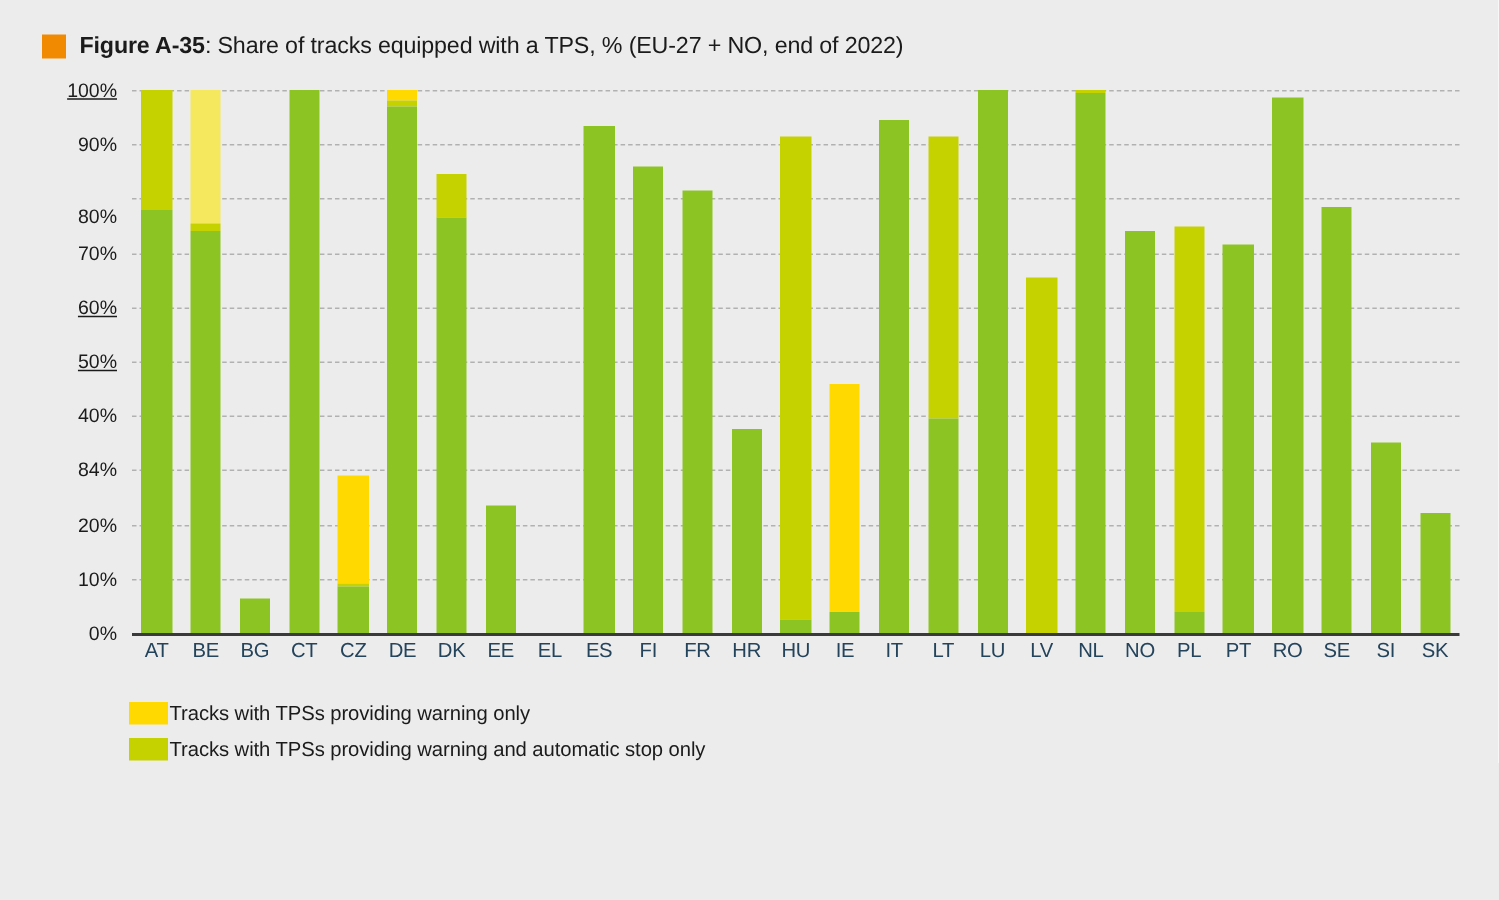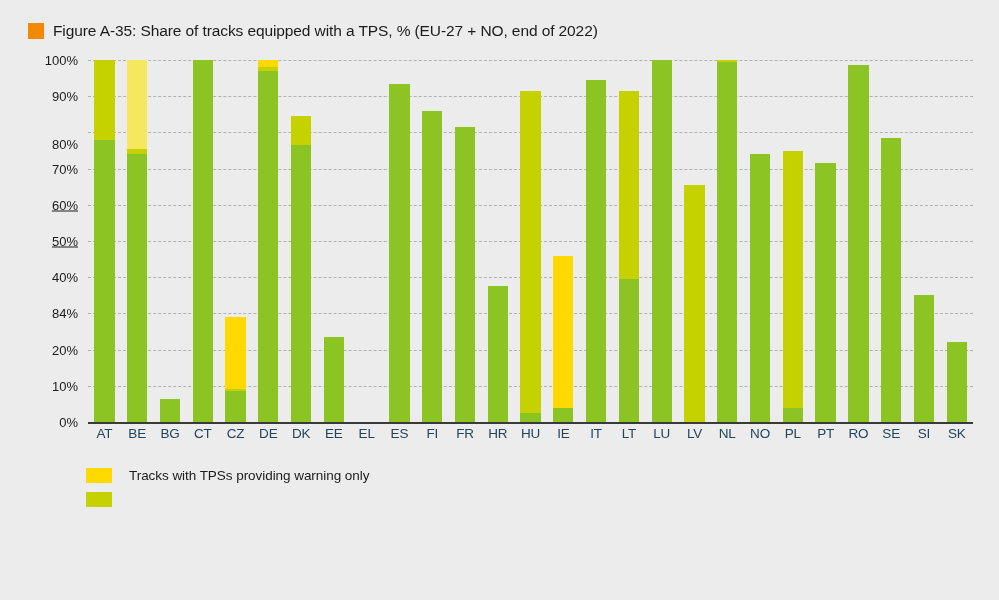--- a/index.html
+++ b/index.html
@@ -36,21 +36,21 @@
     height: 16px;
     background: #f18a00;
     flex: 0 0 auto;
   }
   .title-text {
     font-size: 15.5px;
     color: #1b1b1b;
     letter-spacing: -0.1px;
   }
   .title-text .fig-label {
-    font-weight: normal;
+    font-weight: bold;
   }
 
   
   #plot-wrap {
     position: absolute;
     left: 28px;
     top: 60px;
     width: 945px;
     height: 375px;
   }
@@ -139,21 +139,21 @@
     position: absolute;
     left: 86px;
     top: 468px;
     display: flex;
     flex-direction: column;
     gap: 9px;
   }
   .legend-item {
     display: flex;
     align-items: center;
-    gap: 17px;
+    gap: 1px;
   }
   .legend-swatch {
     width: 26px;
     height: 15px;
     flex: 0 0 auto;
   }
   .legend-label {
     font-size: 13.5px;
     color: #1b1b1b;
     white-space: nowrap;
@@ -186,21 +186,21 @@
         <div class="ytick" style="top: 100%;">0%</div>
         <div class="ytick" style="top: 90%;">10%</div>
         <div class="ytick" style="top: 80%;">20%</div>
         <div class="ytick" style="top: 70%;">84%</div>
         <div class="ytick" style="top: 60%;">40%</div>
         <div class="ytick" style="top: 50%; text-decoration: underline;">50%</div>
         <div class="ytick" style="top: 40%; text-decoration: underline;">60%</div>
         <div class="ytick" style="top: 30%;">70%</div>
         <div class="ytick" style="top: 20%; margin-top: 12px;">80%</div>
         <div class="ytick" style="top: 10%;">90%</div>
-        <div class="ytick" style="top: 0%;">100%</div>
+        <div class="ytick" style="top: 0%; text-decoration: underline;">100%</div>
       </div>
     <div id="plot">
       <div id="grid">
           <div class="gridline zero" style="top: 100%;"></div>
           <div class="gridline" style="top: 90%;"></div>
           <div class="gridline" style="top: 80%;"></div>
           <div class="gridline" style="top: 70%;"></div>
           <div class="gridline" style="top: 60%;"></div>
           <div class="gridline" style="top: 50%;"></div>
           <div class="gridline" style="top: 40%;"></div>
@@ -389,17 +389,18 @@
       </div>
   </div>
 
   <div id="legend">
       <div class="legend-item">
         <span class="legend-swatch" style="background: rgb(255, 217, 0);"></span>
         <span class="legend-label">Tracks with TPSs providing warning only</span>
       </div>
       <div class="legend-item">
         <span class="legend-swatch" style="background: rgb(198, 210, 0);"></span>
+        <span class="legend-label">Tracks with TPSs providing warning and automatic stop only</span>
       </div>
     </div>
 
 
 </div>
 
 </body></html>

